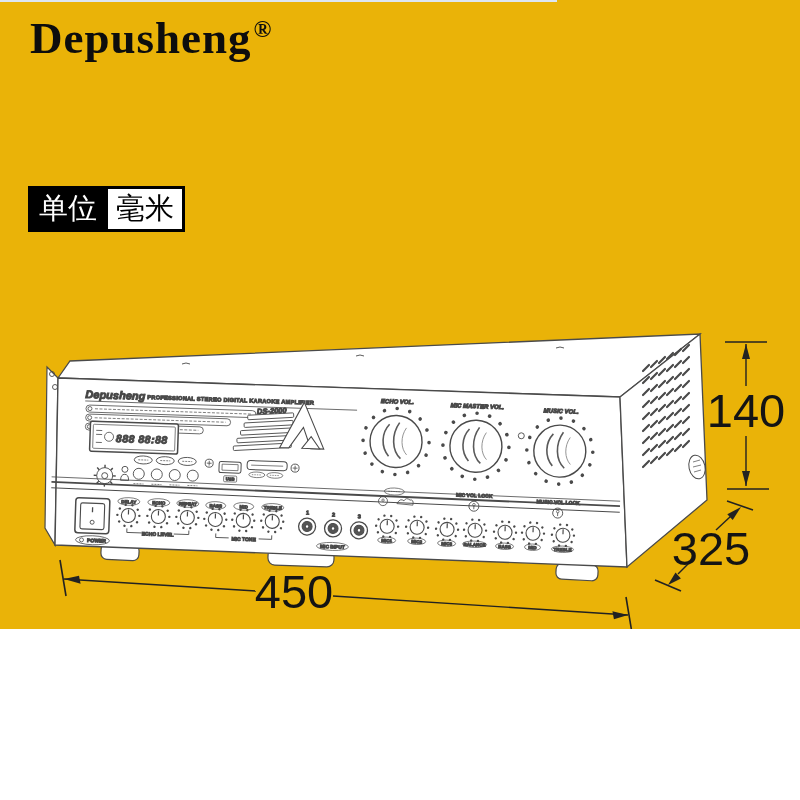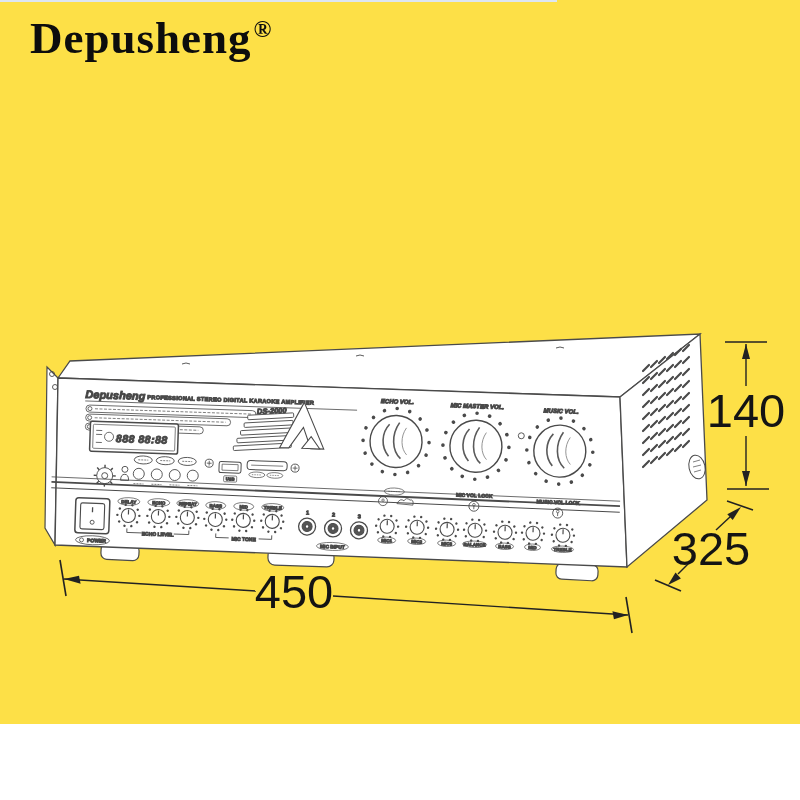--- a/index.html
+++ b/index.html
@@ -1,16 +1,16 @@
 <!DOCTYPE html>
 <html><head>
 <meta charset="utf-8">
 <style>
   html,body{margin:0;padding:0;background:#fff;}
-  .stage{position:relative;width:800px;height:724px;background:#fde047;overflow:hidden;
+  .stage{position:relative;width:800px;height:629px;background:#eab308;overflow:hidden;
          font-family:"Liberation Sans","DejaVu Sans",sans-serif;}
   .top-accent{position:absolute;left:0;top:0;width:557px;height:2px;background:#dde6f2;}
   .logo{position:absolute;left:30px;top:12px;font-family:"Liberation Serif","DejaVu Serif",serif;
         font-weight:bold;font-size:45px;color:#0d0d0d;letter-spacing:1px;white-space:nowrap;}
   .logo .reg{font-size:24px;vertical-align:16px;margin-left:2px;}
   .unit-badge{position:absolute;left:28px;top:186px;display:flex;align-items:stretch;
               border:3px solid #000;font-size:29px;line-height:1;}
   .unit-label{background:#000;color:#fff;padding:5px 8px 6px;}
   .unit-value{background:#fff;color:#000;padding:5px 8px 6px;border-left:3px solid #000;}
   svg{position:absolute;left:0;top:0;}
@@ -19,20 +19,24 @@
   .micro{font-weight:bold;fill:#3d3d3d;}
 </style>
 </head>
 <body>
 
 <div class="stage">
   <div class="top-accent"></div>
 
   <div class="logo"><span>Depusheng</span><span class="reg">®</span></div>
 
+  <div class="unit-badge">
+    <span class="unit-label">单位</span>
+    <span class="unit-value">毫米</span>
+  </div>
 
   <svg width="800" height="800" viewBox="0 0 800 800">
     <defs>
       <g id="bigknob">
         <circle r="33" fill="none" stroke="#4a4a4a" stroke-width="3.6" stroke-dasharray="0.01 12.93" stroke-linecap="round"></circle>
         <circle r="26" fill="#fff" stroke="#4a4a4a" stroke-width="1.4"></circle>
         <path d="M-7,-17 C-15,-8 -15,6 -7,15" fill="none" stroke="#5a5a5a" stroke-width="1.6"></path>
         <path d="M3,-19 C-5,-7 -4,9 5,17" fill="none" stroke="#5a5a5a" stroke-width="1.6"></path>
         <path d="M10,-14 C4,-5 5,7 11,13" fill="none" stroke="#8a8a8a" stroke-width="0.9"></path>
       </g>

